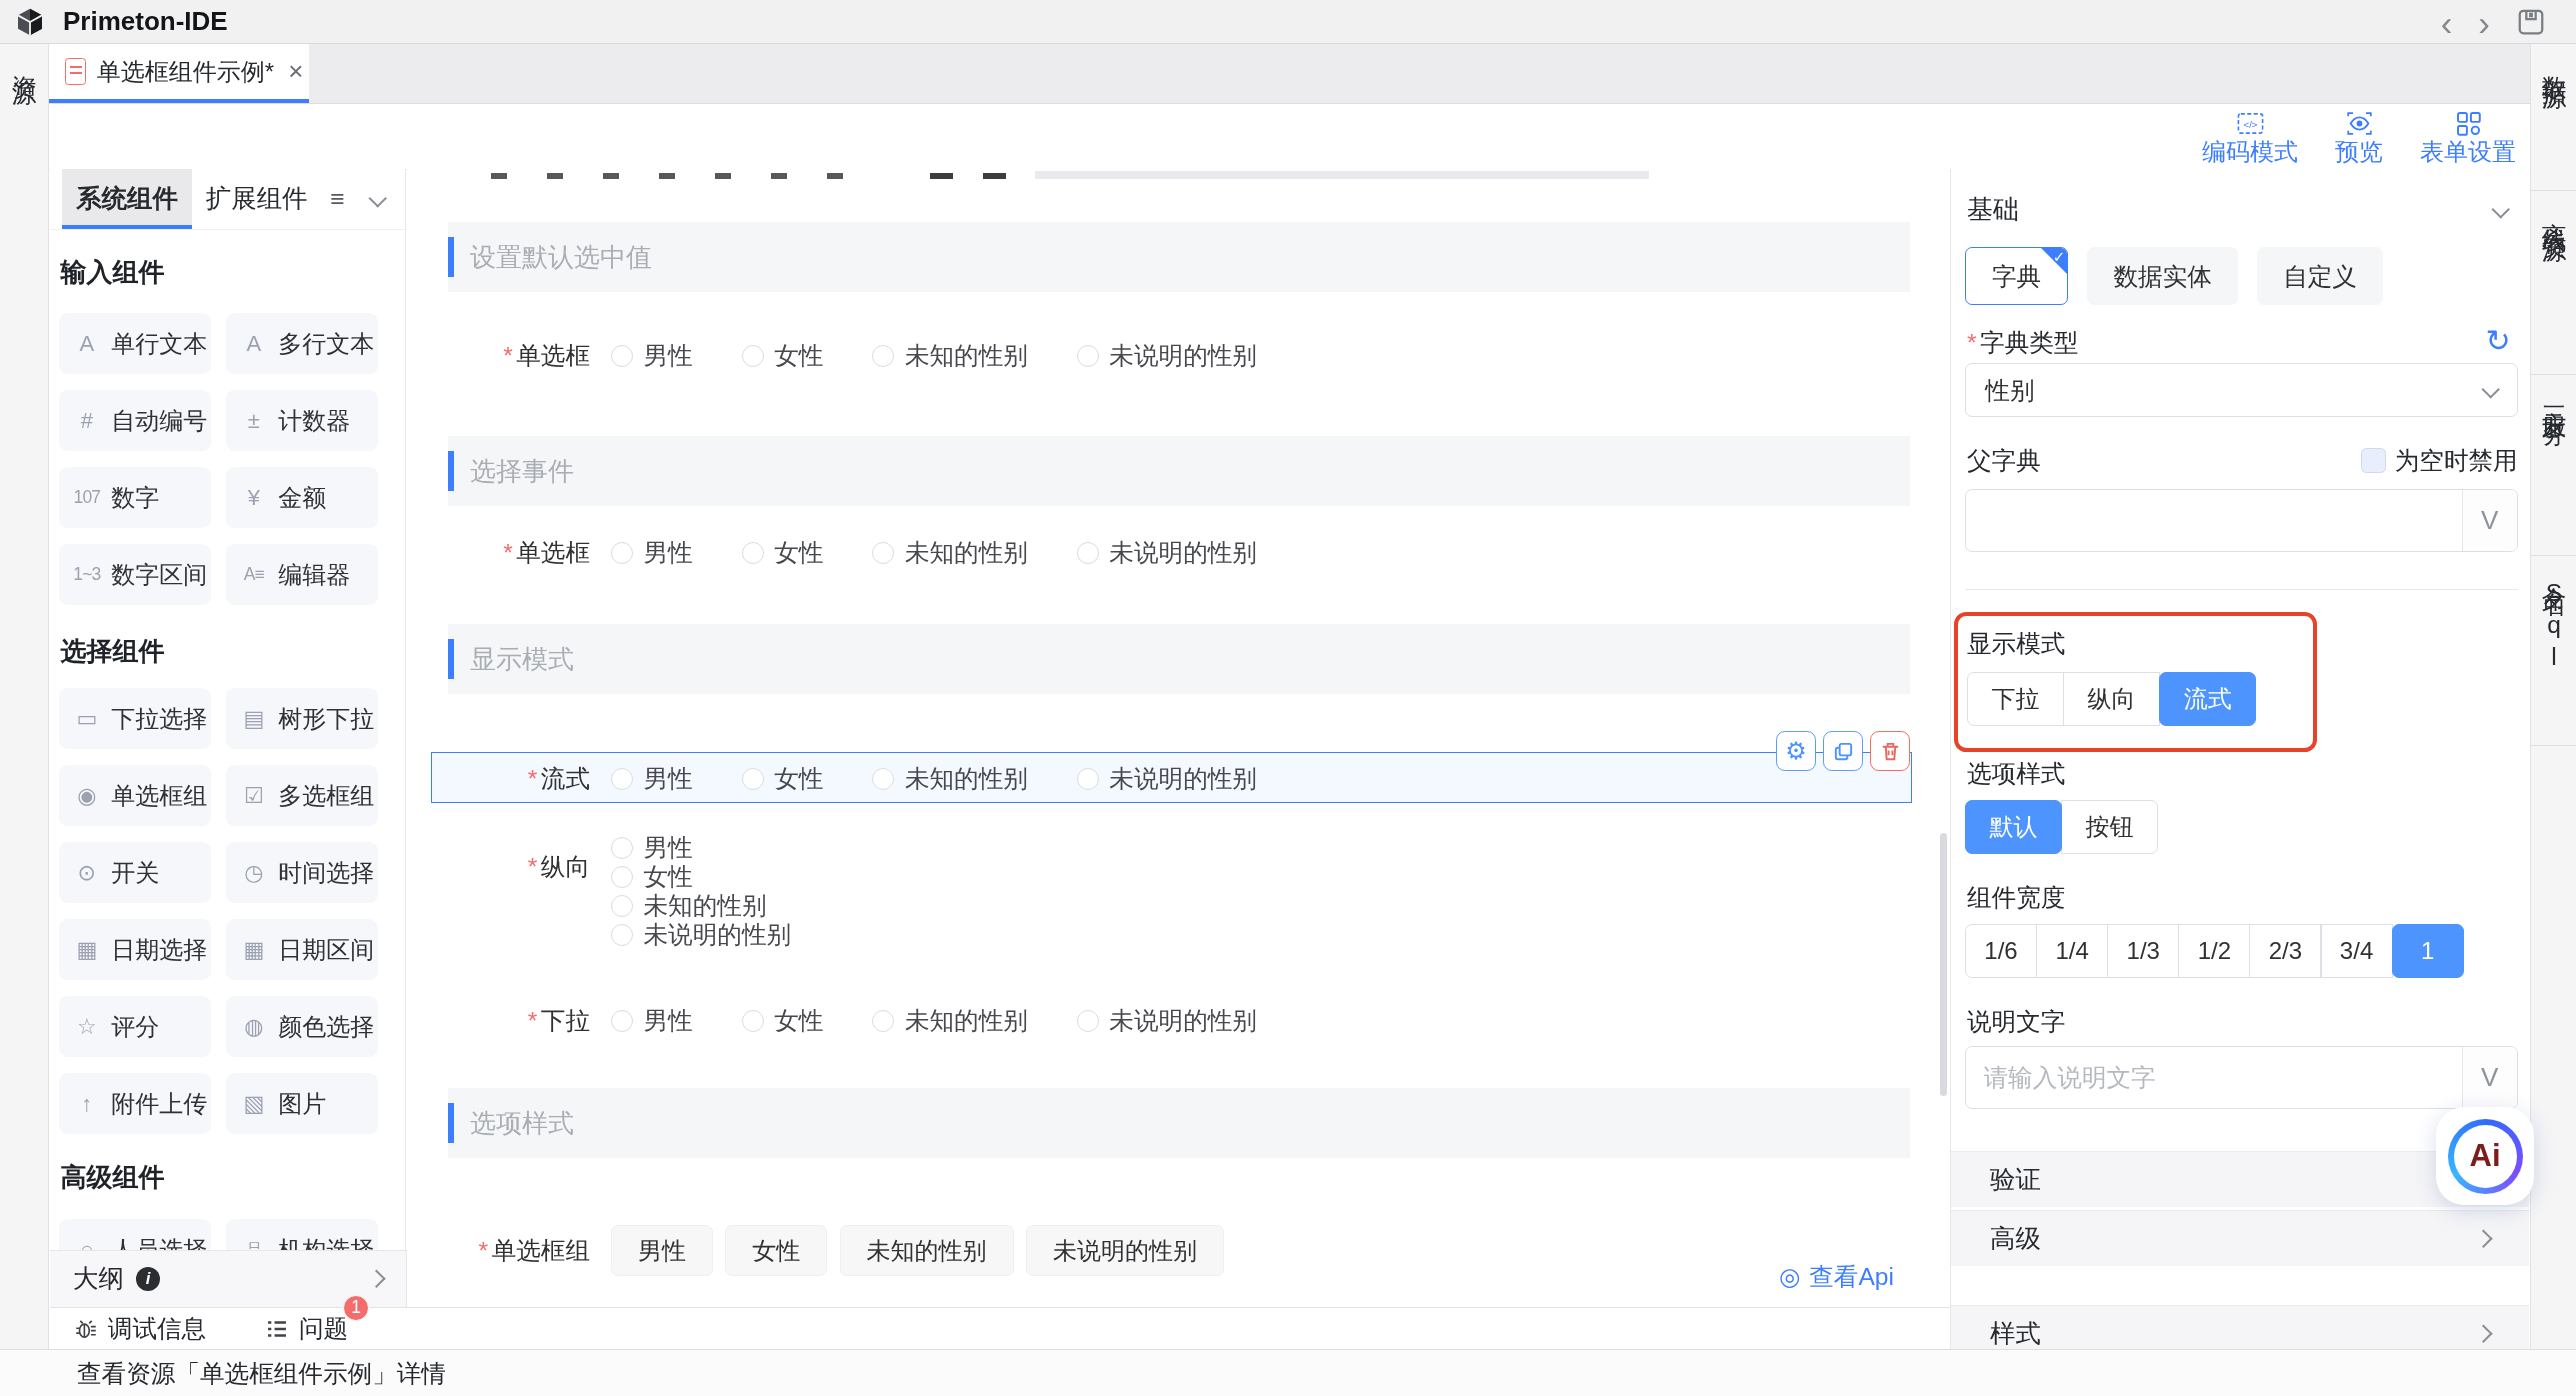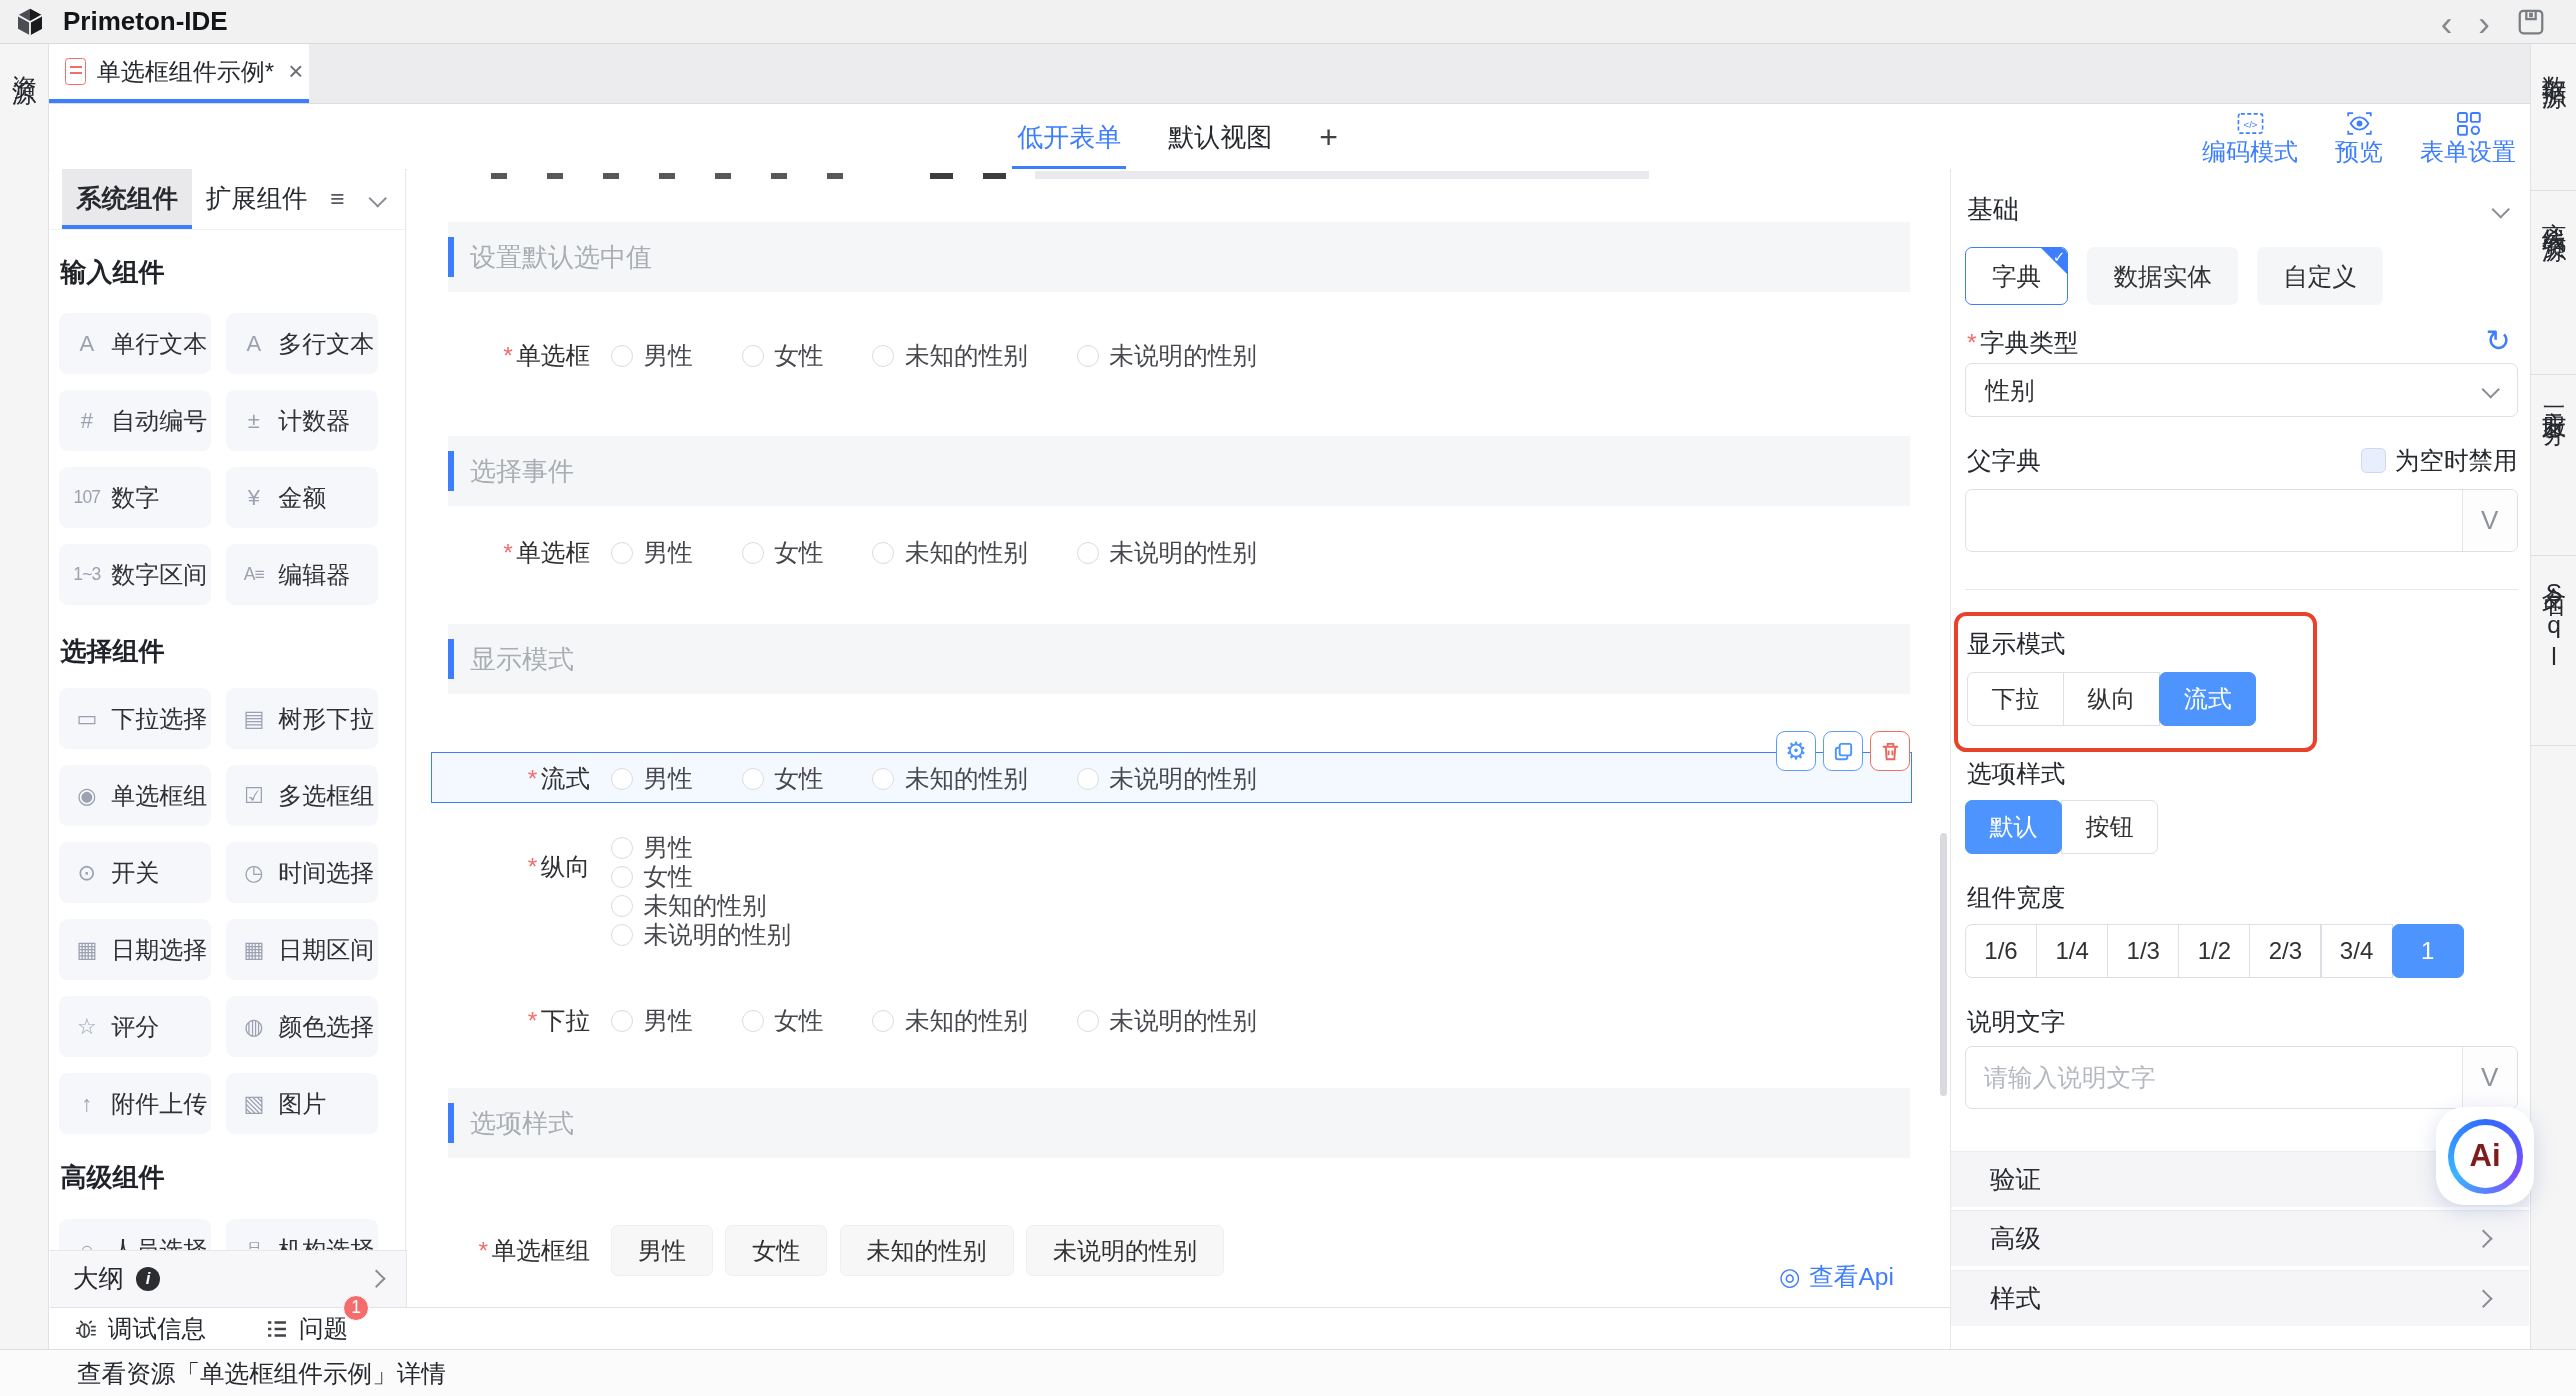--- a/index.html
+++ b/index.html
@@ -174,25 +174,20 @@
   <div class="tabrow">
     <div class="doctab">
       <span class="dicon"></span>
       <span class="doctitle">单选框组件示例*</span>
       <span class="tabclose">×</span>
     </div>
     <div class="tabline"></div>
   </div>
 
   <div class="toolbar">
-    <div class="viewtabs">
-      <span class="vt active">低开表单</span>
-      <span class="vt">默认视图</span>
-      <span class="vt add">+</span>
-    </div>
     <div class="topactions">
       <div class="ta">
         <svg viewBox="0 0 36 36">
             <rect x="3" y="6" width="30" height="24" rx="3" fill="none" stroke="#3d7eff" stroke-width="2" stroke-dasharray="5 3"></rect>
             <text x="18" y="24" font-size="12" fill="#3d7eff" text-anchor="middle" font-family="inherit">&lt;/&gt;</text>
           </svg>
         <span class="ta-lbl">编码模式</span>
       </div>
       <div class="ta">
         <svg viewBox="0 0 36 36" fill="none" stroke="#3d7eff" stroke-width="2.2">
@@ -575,21 +570,21 @@
     </div>
 
     <div class="crow" style="top:982px">
       <span>验证</span>
       <i class="chev right"></i>
     </div>
     <div class="crow" style="top:1041px">
       <span>高级</span>
       <i class="chev right"></i>
     </div>
-    <div class="crow" style="top:1101px">
+    <div class="crow" style="top:1136px">
       <span>样式</span>
       <i class="chev right"></i>
     </div>
   </section>
 
   <div class="rightstrip">
     <div class="rcell" style="height:147px">
         <span class="vtext">数据源</span>
       </div>
     <div class="rcell" style="height:184px">

